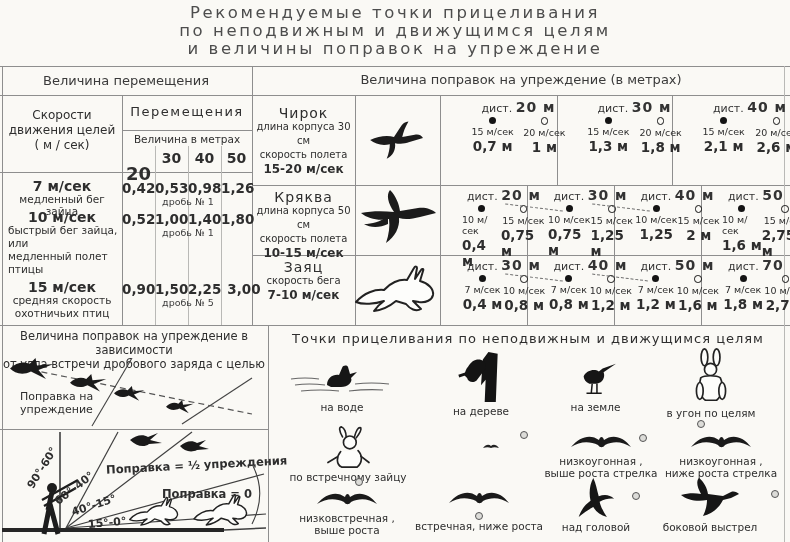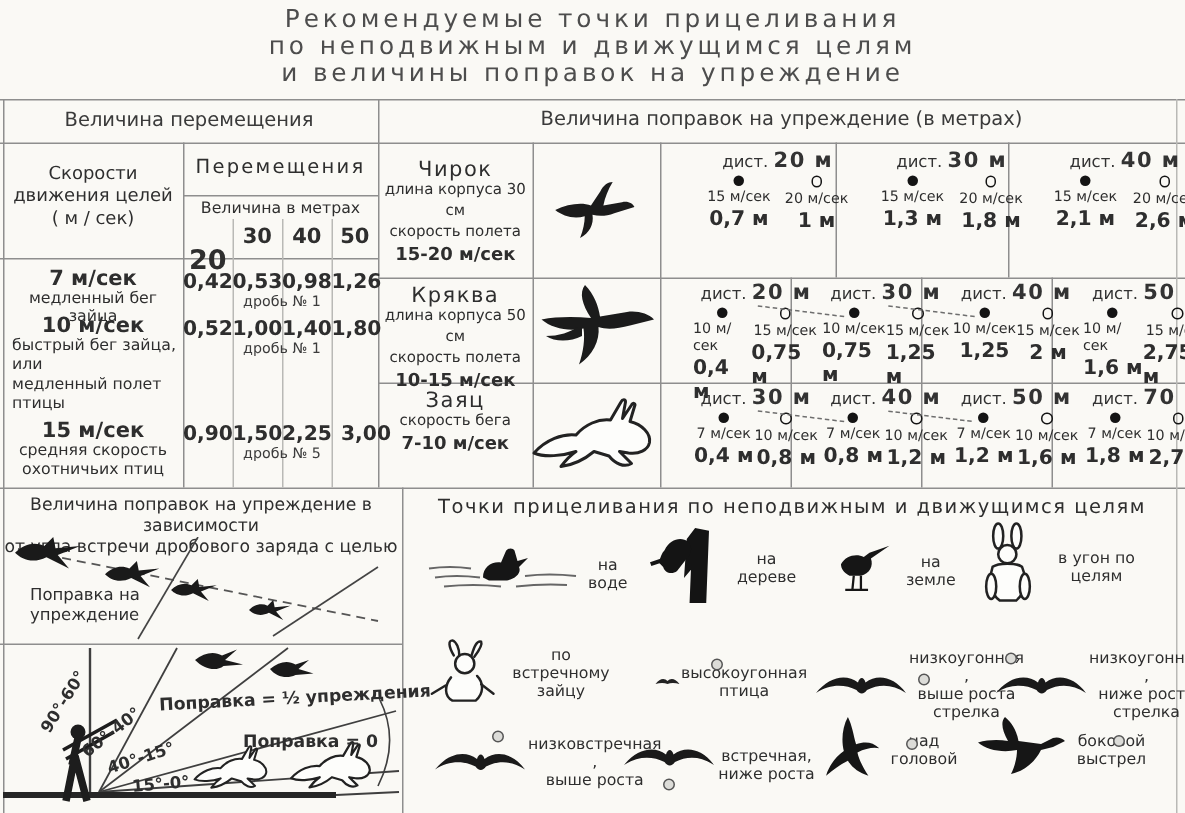--- a/index.html
+++ b/index.html
@@ -25,21 +25,21 @@
   .dist{font-size:11px;color:#333;}
   .dist .dv{font-size:14px;font-weight:700;letter-spacing:1px;}
   .pair{display:flex;width:100%;justify-content:space-evenly;}
   .pcol{display:flex;flex-direction:column;align-items:center;gap:1px;}
   .dot{width:7px;height:7px;border-radius:50%;display:block;margin-bottom:1px;}
   .dot.filled{background:#141414;}
   .dot.open{background:transparent;border:1.6px solid #141414;width:5.5px;height:5.5px;}
   .spd{font-size:9.5px;}
   .val{font-size:13.5px;font-weight:600;}
   .dash{position:absolute;border-top:1.3px dashed #6e6e6e;}
-  .aim-item{position:absolute;display:flex;flex-direction:row;align-items:center;}
+  .aim-item{position:absolute;display:flex;flex-direction:column;align-items:center;}
   .aim-icon{position:relative;display:flex;align-items:flex-end;justify-content:center;}
   .aim-label{font-size:10.5px;text-align:center;margin-top:3px;line-height:12px;}
   .aim-dot{position:absolute;width:6px;height:6px;border:1.2px solid #555;border-radius:50%;background:#dcdcd8;}
   .angle-label{position:absolute;font-size:11px;font-weight:600;color:#2e2e2e;transform-origin:left center;white-space:nowrap;}
   .rule-label{position:absolute;font-size:11.5px;font-weight:600;white-space:nowrap;}
   .name-cell{position:absolute;text-align:center;line-height:14px;}
   .name-cell .nm{font-size:14px;letter-spacing:1px;}
   .name-cell .sz{font-size:10px;}
   .name-cell .spb{font-size:12px;font-weight:700;}
 </style>
@@ -448,22 +448,20 @@
   </div>
   <div class="aim-label ml">по встречному  зайцу</div>
 </div>
 <div class="aim-item" style="left:436px;top:440px;width:110px">
   <div class="aim-icon">
     <span class="aim-dot" style="left:38px;top:-9px"></span>
     <svg width="18" height="12" viewBox="0 0 18 10">
         <path fill="#222" d="M1 7 C4 3 7 3 9 5 C11 3 14 3 17 7 C14 6 11 6 9 7 C7 6 4 6 1 7 Z"></path>
       </svg>
   </div>
-  <div class="aim-label ml">высокоугонная
-птица</div>
 </div>
 <div class="aim-item" style="left:542px;top:430px;width:118px">
   <div class="aim-icon">
     <svg width="64" height="22" viewBox="0 0 64 22">
         <path fill="#1a1a1a" d="M2 17 C11 6 22 4 30 10 C31 6 34 6 35 10 C43 4 54 6 62 17 C53 11 44 11 36 15 C34 18 31 18 29 15 C21 11 11 11 2 17 Z"></path>
       </svg>
     <span class="aim-dot" style="right:-14px;top:4px"></span>
   </div>
   <div class="aim-label ml">низкоугонная ,
 выше роста стрелка</div>

